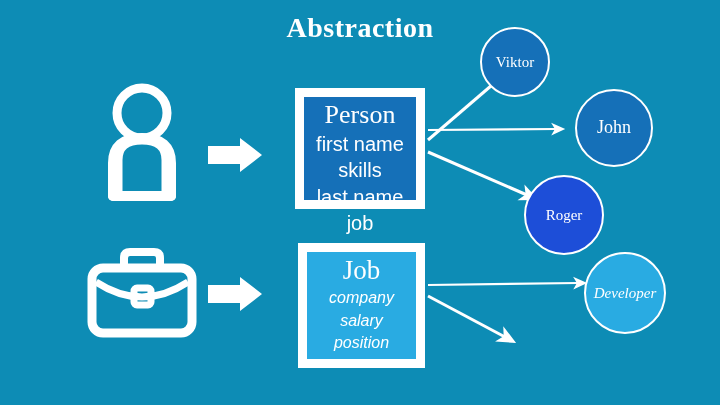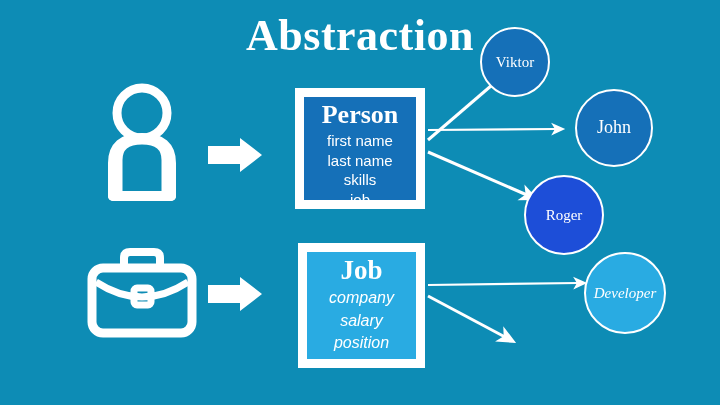--- a/index.html
+++ b/index.html
@@ -25,21 +25,21 @@
   
   #title {
     position: absolute;
     left: 210px;
     top: 14px;
     width: 300px;
     text-align: center;
     color: #ffffff;
     font-family: "Liberation Serif", serif;
     font-weight: bold;
-    font-size: 44px;
+    font-size: 28px;
     letter-spacing: 0.5px;
     line-height: 1;
     white-space: nowrap;
   }
 
   
   .class-box {
     position: absolute;
     box-sizing: border-box;
     background: #ffffff;
@@ -51,25 +51,24 @@
     box-sizing: border-box;
     text-align: center;
     color: #ffffff;
     padding-top: 3px;
   }
   .class-title {
     font-family: "Liberation Serif", serif;
     font-size: 26px;
     line-height: 1.15;
     margin-bottom: 1px;
-    font-weight: bold;
   }
   .class-attr {
     font-family: "Liberation Sans", sans-serif;
-    font-size: 15px;
+    font-size: 20px;
     line-height: 1.32;
   }
 
   #person-box { left: 295px; top: 88px; width: 130px; height: 121px; }
   #person-box .class-inner { background: #1570b8; }
   #job-box { left: 298px; top: 243px; width: 127px; height: 125px; }
   #job-box .class-inner { background: #29abe2; }
   #job-box .class-title { font-size: 27px; }
   #job-box .class-attr { font-size: 16px; line-height: 1.42; font-style: italic; }
 
@@ -137,22 +136,22 @@
     <line x1="428" y1="285" x2="578" y2="283" stroke="#ffffff" stroke-width="2.2" marker-end="url(#thin-head)"></line>
     <line x1="428" y1="296" x2="505" y2="337" stroke="#ffffff" stroke-width="3" marker-end="url(#thin-head)"></line>
   </svg>
 
   <div id="title">Abstraction</div>
 
   <div id="person-box" class="class-box">
     <div class="class-inner" style="background: rgb(21, 112, 184);">
       <div class="class-title">Person</div>
       <div class="class-attr">first name</div>
+      <div class="class-attr">skills</div>
       <div class="class-attr">last name</div>
-      <div class="class-attr">skills</div>
       <div class="class-attr">job</div>
     </div>
   </div>
 
   <div id="job-box" class="class-box">
     <div class="class-inner" style="background: rgb(41, 171, 226);">
       <div class="class-title">Job</div>
       <div class="class-attr">company</div>
       <div class="class-attr">salary</div>
       <div class="class-attr">position</div>

